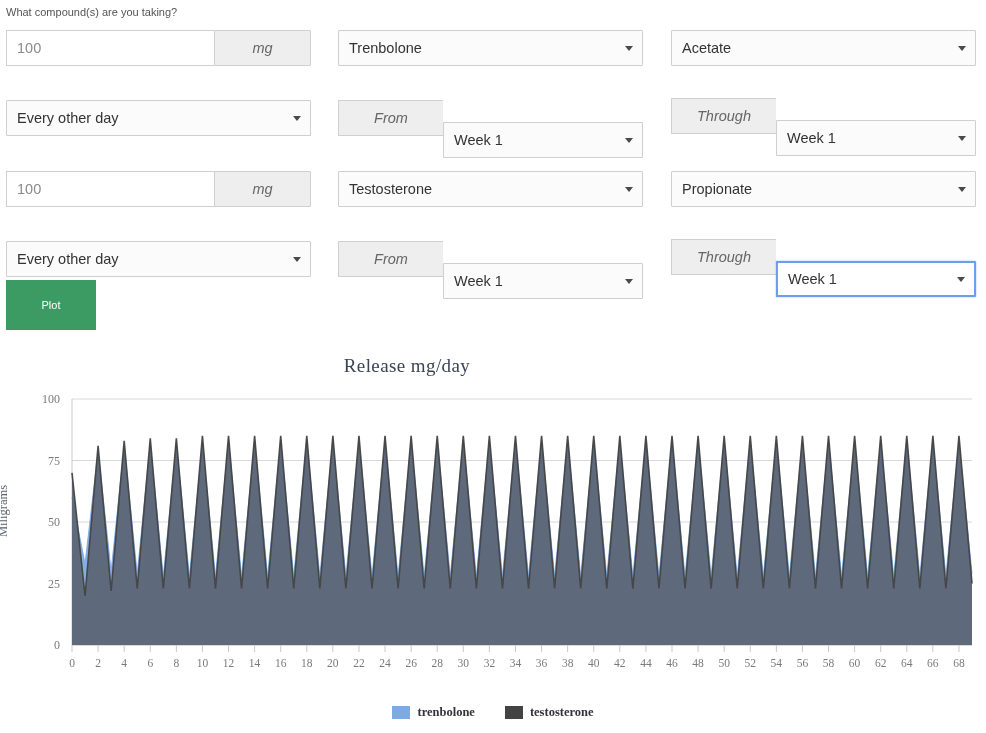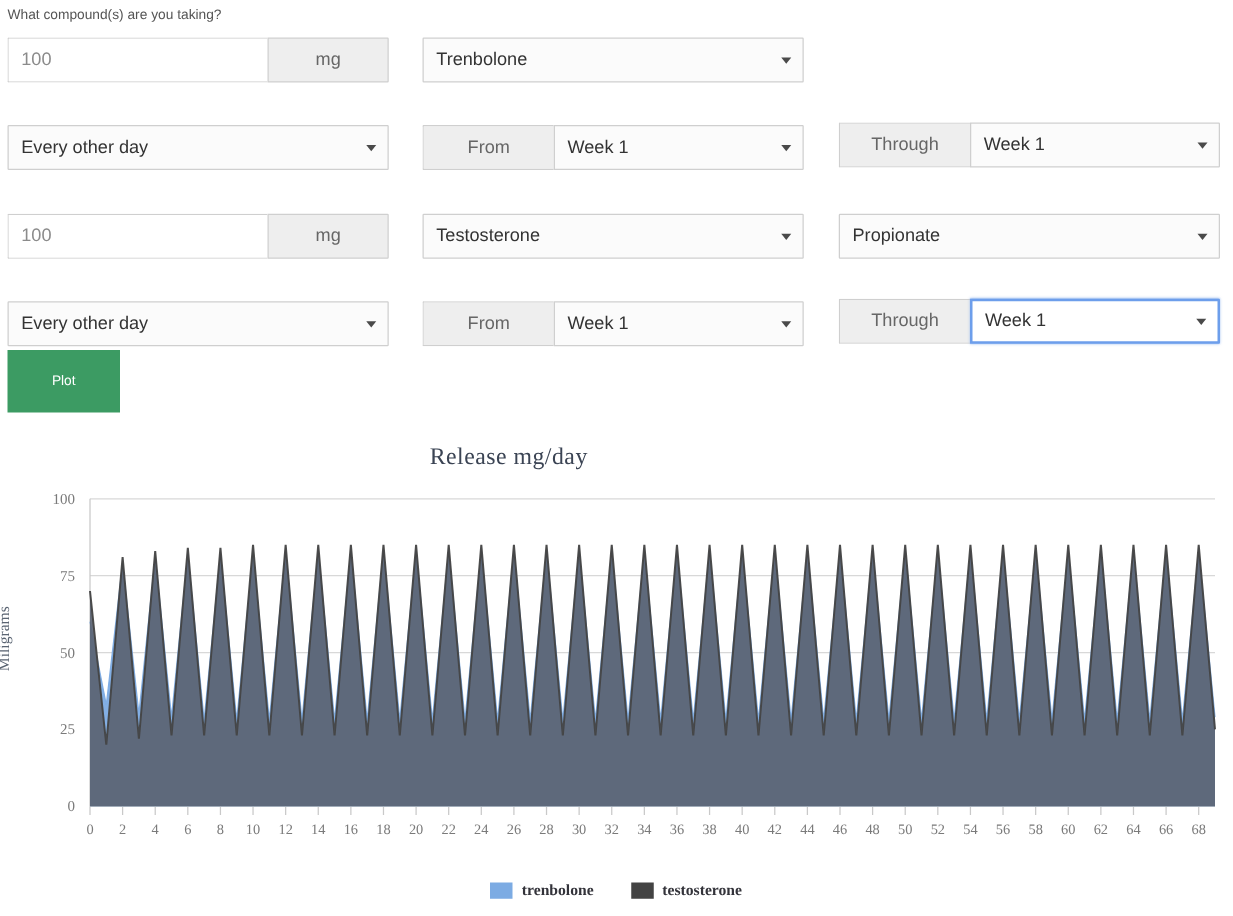--- a/index.html
+++ b/index.html
@@ -57,20 +57,21 @@
     background: #eeeeee;
     border: 1px solid #cfcfcf;
     box-sizing: border-box;
     font-size: 14.5px;
     color: #666666;
     display: flex;
     align-items: center;
     justify-content: center;
     height: 36px;
     border-radius: 0 1px 1px 0;
+    font-style: italic;
   }
   .addon.left {
     border-radius: 1px 0 0 1px;
     border-right: none;
     width: 105px;
   }
 
   
   .select-box {
     position: relative;
@@ -98,21 +99,21 @@
     border-right: 4px solid transparent;
     border-top: 5px solid #4a4a4a;
   }
   .select-box.focused {
     border: 2px solid #6d9eeb;
     box-shadow: 0 0 2px rgba(109,158,235,.7);
     background: #ffffff;
   }
 
   .group-flex { display: flex; width: 100%; }
-  .group-flex .select-box { flex: 1 1 auto; border-radius: 0 1px 1px 0; }
+  .group-flex .select-box { flex: 1 1 auto; border-radius: 0 1px 1px 0; margin-top: 22px; }
 
   
   #button-row { position: absolute; left: 6px; top: 280px; display: flex; }
   .btn {
     border: none;
     font-family: "Liberation Sans", sans-serif;
     font-size: 11px;
     height: 50px;
     cursor: pointer;
     padding: 0 22px;
@@ -175,20 +176,26 @@
   <div class="compound-row" style="top:0;position:relative;height:65px">
     <div class="col col-a" style="top:4px">
       <div class="input-group">
         <input class="txt-input" type="text" placeholder="100" style="">
         <div class="addon">mg</div>
       </div>
     </div>
     <div class="col col-b" style="top:4px">
       <div class="select-box wide">
         <span>Trenbolone</span>
+        <span class="caret"></span>
+      </div>
+    </div>
+    <div class="col col-c" style="top:4px">
+      <div class="select-box wide">
+        <span>Acetate</span>
         <span class="caret"></span>
       </div>
     </div>
   </div>
 
   <div class="compound-row" style="position:relative;height:62px">
     <div class="col col-a" style="top:9px">
       <div class="select-box wide">
         <span>Every other day</span>
         <span class="caret"></span>

